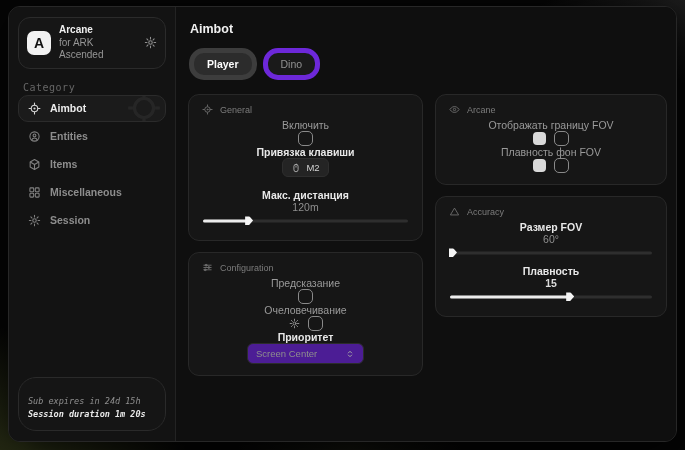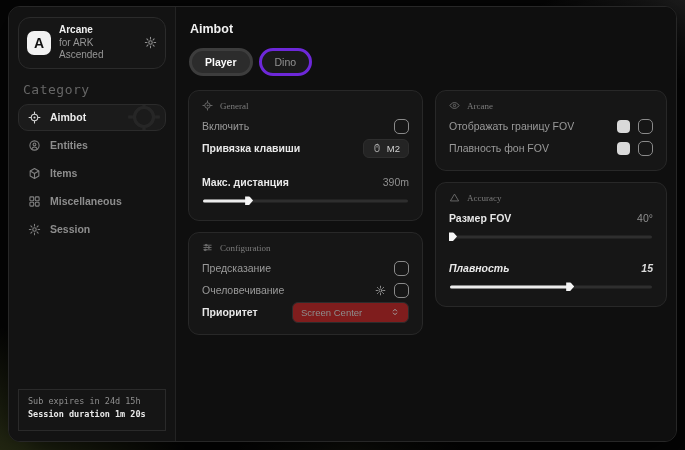--- a/index.html
+++ b/index.html
@@ -32,88 +32,89 @@
   .logo {
     width:24px; height:24px; border-radius:7px; background:#f2f2f2; color:#111;
     font-weight:bold; font-size:14px; display:flex; align-items:center; justify-content:center;
     flex:none;
   }
   .brand-txt { flex:1; line-height:1.25; }
   .brand-title { font-size:10px; font-weight:bold; color:#f0f0f0; }
   .brand-sub { font-size:10px; color:#969696; }
   .brand-gear { color:#8f8f8f; display:flex; cursor:pointer; }
   .cat-label {
-    font-family:"DejaVu Sans Mono", monospace; font-size:13px; color:#666;
-    margin:13px 5px 7px; letter-spacing:.5px;
+    font-family:"DejaVu Sans Mono", monospace; font-size:10px; color:#666;
+    margin:13px 5px 2px; letter-spacing:.5px;
   }
   .nav { display:flex; flex-direction:column; gap:1px; }
   .nav-item {
     display:flex; align-items:center; gap:9px; height:27px; padding:0 9px;
     font-size:10.5px; color:#8d8d8d; border-radius:10px; cursor:pointer;
     border:1px solid transparent; position:relative; overflow:hidden;font-weight:bold;
   }
   .nav-item .nicon { display:flex; color:inherit; opacity:.9; }
   .nav-item.active {
     background:#1b1b1b; border-color:#2b2b2b; color:#ececec; font-weight:bold;
   }
   .ghost {
     position:absolute; right:2px; top:50%; transform:translateY(-50%);
     opacity:.05; pointer-events:none;
   }
   .spacer { flex:1; }
   .status {
-    border:1px solid #2a2a2a; border-radius:0; padding:5px 9px 8px;
+    border:1px solid #2a2a2a; border-radius:18px; padding:17px 9px 8px;
     font-family:"DejaVu Sans Mono", monospace; font-size:8.5px; line-height:1.6;
     background:#151515;
+    font-style:italic;
   }
   .status .l1 { color:#8f8f8f; }
   .status .l2 { color:#e9e9e9; font-weight:bold; }
   
   .main { flex:1; background:#0f0f0f; padding:13px 12px 12px; display:flex; flex-direction:column; }
   .page-title { font-size:12.5px; font-weight:bold; color:#f1f1f1; margin:2px 0 12px 2px; }
   .tabs { display:flex; gap:6px; margin-left:1px; }
   .tab {
     padding:5px 13px; border-radius:15px; font-size:10.5px; cursor:pointer;
-    background:#1a1a1a; color:#929292; border:3px solid #6d28d9;
+    background:#1a1a1a; color:#929292; border:5px solid #6d28d9;
   }
   .tab.active { background:#2c2c2c; color:#fdfdfd; border-color:#3d3d3d; font-weight:bold; }
   .columns { display:flex; gap:12px; margin-top:14px; align-items:flex-start; }
   .col { display:flex; flex-direction:column; gap:11px; }
   .col.left { width:235px; } .col.right { width:232px; }
   .card {
     background:#161616; border:1px solid #282828; border-radius:11px;
     padding:9px 13px 11px; width:100%;
   }
   .card-head {
     display:flex; align-items:center; gap:7px; color:#7c7c7c;
-    font-family:Liberation Serif, serif; font-size:9px; margin-bottom:4px;
+    font-family:Liberation Sans, sans-serif; font-size:9px; margin-bottom:4px;
   }
   .card-head .cicon { display:flex; opacity:.85; }
   .row {
     display:flex; align-items:center; justify-content:space-between;
-    min-height:22px; font-size:10.5px;
+    min-height:22px; font-size:10.5px;flex-direction:column;
   }
   .lbl-dim { color:#9a9a9a; }
   .lbl-lit { color:#e8e8e8; font-weight:bold; }
   .val-dim { color:#8f8f8f; font-size:10.5px; }
   .val-lit { color:#dcdcdc; font-size:10.5px; font-weight:bold; }
   .right-group { display:flex; align-items:center; gap:8px; }
   .checkbox {
     width:15px; height:15px; border:1.5px solid #8a8a8a; border-radius:5px;
     background:transparent; cursor:pointer; flex:none;
   }
   .swatch { width:13px; height:13px; border-radius:4px; background:#d9d9d9; cursor:pointer; flex:none; }
   .keybind {
     display:flex; align-items:center; gap:5px; background:#242424; border-radius:6px;
     padding:3px 8px; font-size:9.5px; color:#d2d2d2; cursor:pointer; border:1px solid #2e2e2e;
   }
   .keybind .kicon { display:flex; color:#bdbdbd; }
   .select {
     display:flex; align-items:center; justify-content:space-between; gap:8px;
-    background:#7f1d1d; border:1px solid #2c2c2c; border-radius:6px;
+    background:#4c1d95; border:1px solid #2c2c2c; border-radius:6px;
     padding:4px 8px; width:117px; font-size:9.5px; color:#8e8e8e; cursor:pointer;
   }
   .select .sicon { display:flex; color:#a5a5a5; }
   .slider { position:relative; height:9px; margin:3px 1px 4px; cursor:pointer; }
   .slider .track {
     position:absolute; left:0; right:0; top:50%; height:3px; transform:translateY(-50%);
     background:#2e2e2e; border-radius:2px;
   }
   .slider .fill {
     position:absolute; left:0; top:50%; height:3px; transform:translateY(-50%);
@@ -258,21 +259,21 @@
                   <rect x="7" y="3" width="10" height="18" rx="5"></rect>
                     <path d="M12 7v3"></path>
                 </svg>
               </span>
               <span>M2</span>
             </span>
           </div>
 
           <div class="row" style="margin-top:12px;">
             <span class="lbl-lit">Макс. дистанция</span>
-            <span class="val-dim">390m</span>
+            <span class="val-dim">120m</span>
           </div>
           <div class="slider">
             <div class="track"></div>
             <div class="fill" style="width: 22%;"></div>
             <div class="thumb" style="left: 22%;"></div>
           </div>
         </div>
 
         <div class="card">
           <div class="card-head">
@@ -354,29 +355,29 @@
             <span class="cicon">
               <svg width="11" height="11" viewBox="0 0 24 24" fill="none" stroke="currentColor" stroke-width="2" stroke-linejoin="round">
                 <path d="M12 4.5L21 19.5H3z"></path>
               </svg>
             </span>
             <span>Accuracy</span>
           </div>
 
           <div class="row">
             <span class="lbl-lit">Размер FOV</span>
-            <span class="val-dim">40°</span>
+            <span class="val-dim">60°</span>
           </div>
           <div class="slider">
             <div class="track"></div>
             <div class="fill" style="width: 1%;"></div>
             <div class="thumb" style="left: 1%;"></div>
           </div>
 
-          <div class="row" style="margin-top:16px;font-style:italic;">
+          <div class="row" style="margin-top:8px;">
             <span class="lbl-lit">Плавность</span>
             <span class="val-lit">15</span>
           </div>
           <div class="slider">
             <div class="track"></div>
             <div class="fill" style="width: 59%;"></div>
             <div class="thumb" style="left: 59%;"></div>
           </div>
         </div>
       </div>

